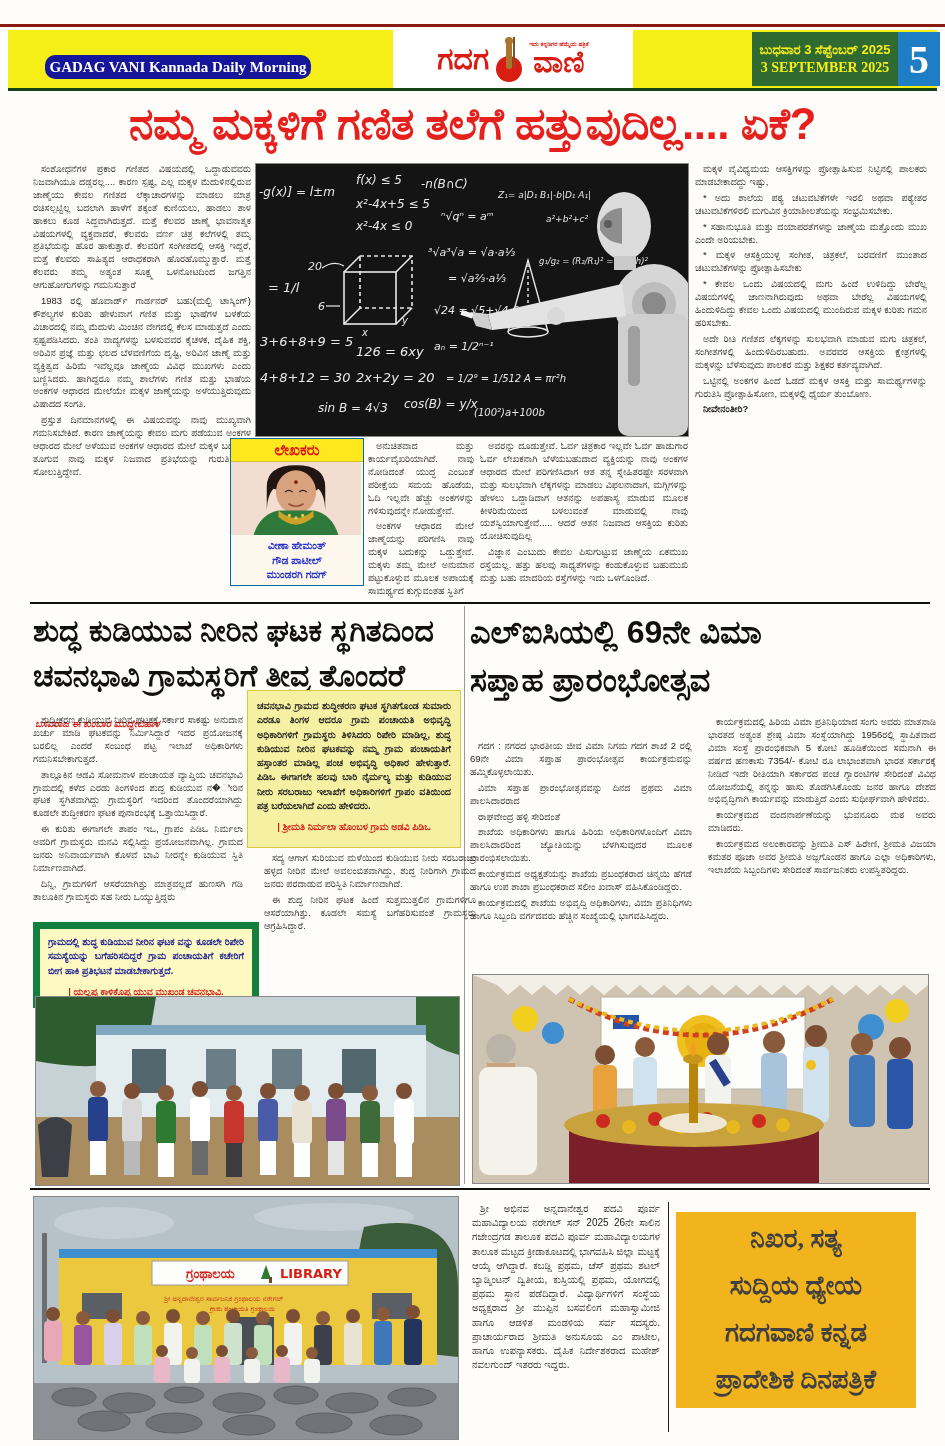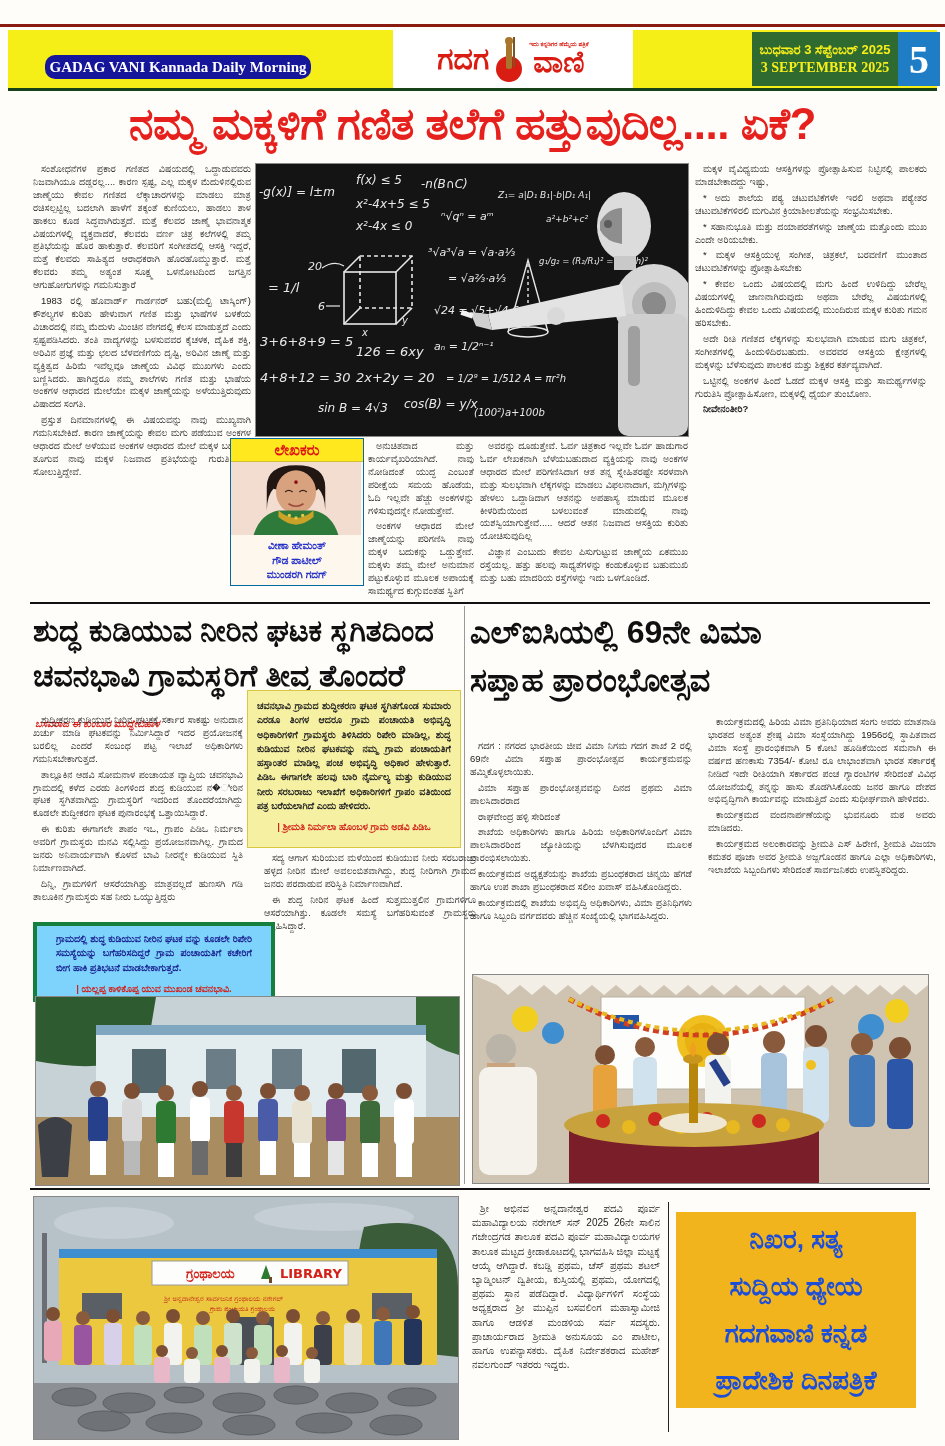--- a/index.html
+++ b/index.html
@@ -25,24 +25,24 @@
            font-family:"Liberation Serif",serif;font-weight:bold;font-size:40px;}
   .logo-panel{background:#fff;display:flex;align-items:center;justify-content:center;gap:4px;}
   .logo-word{color:#d91d12;font-weight:bold;font-size:30px;line-height:1;}
   .logo-tag{color:#d91d12;font-size:6px;font-weight:bold;line-height:1.1;text-align:center;}
   .authorbox{border:1px solid #0369a1;background:#fdf7ee;display:flex;flex-direction:column;overflow:hidden;}
   .authorbox .label{background:#ffe81e;color:#e01414;font-weight:bold;font-size:15px;
                     text-align:center;padding:2px 0;border-bottom:1px solid #cfc030;}
   .authorbox .name{color:#2430c8;font-weight:bold;font-size:10.5px;text-align:center;line-height:1.35;padding:3px 2px 4px;}
   .infobox-yellow{background:#f6f0a2;border:1px solid #d8c842;padding:8px 9px;}
   .infobox-yellow .txt{font-size:9.5px;line-height:1.5;color:#222;font-weight:600;text-align:justify;}
-  .infobox-purple{background:#7dd3fc;border:4px solid #15803d;padding:6px 19px;}
+  .infobox-purple{background:#fef9c3;border:7px solid #15803d;padding:6px 8px;}
   .infobox-purple .txt{font-size:9.5px;line-height:1.5;color:#1a2090;font-weight:bold;text-align:justify;}
   .promo{background:#f2b41c;display:flex;flex-direction:column;align-items:center;justify-content:center;}
-  .promo div{color:#1d4ed8;font-weight:bold;font-size:26px;line-height:1.8;text-align:center;}
+  .promo div{color:#404040;font-weight:bold;font-size:26px;line-height:1.8;text-align:center;font-family:Liberation Serif, serif;}
   .photo-frame{border:1px solid #888;overflow:hidden;background:#ddd;}
   svg text{font-family:"DejaVu Sans",sans-serif;}
 </style>
 </head>
 <body>
 
 <div id="page">
 
   <div class="abs" style="left:0;top:24px;width:945px;height:3px;background:#8b1a10;"></div>
   <div class="abs masthead-strip" style="left:8px;top:30px;width:929px;height:58px;"></div>

